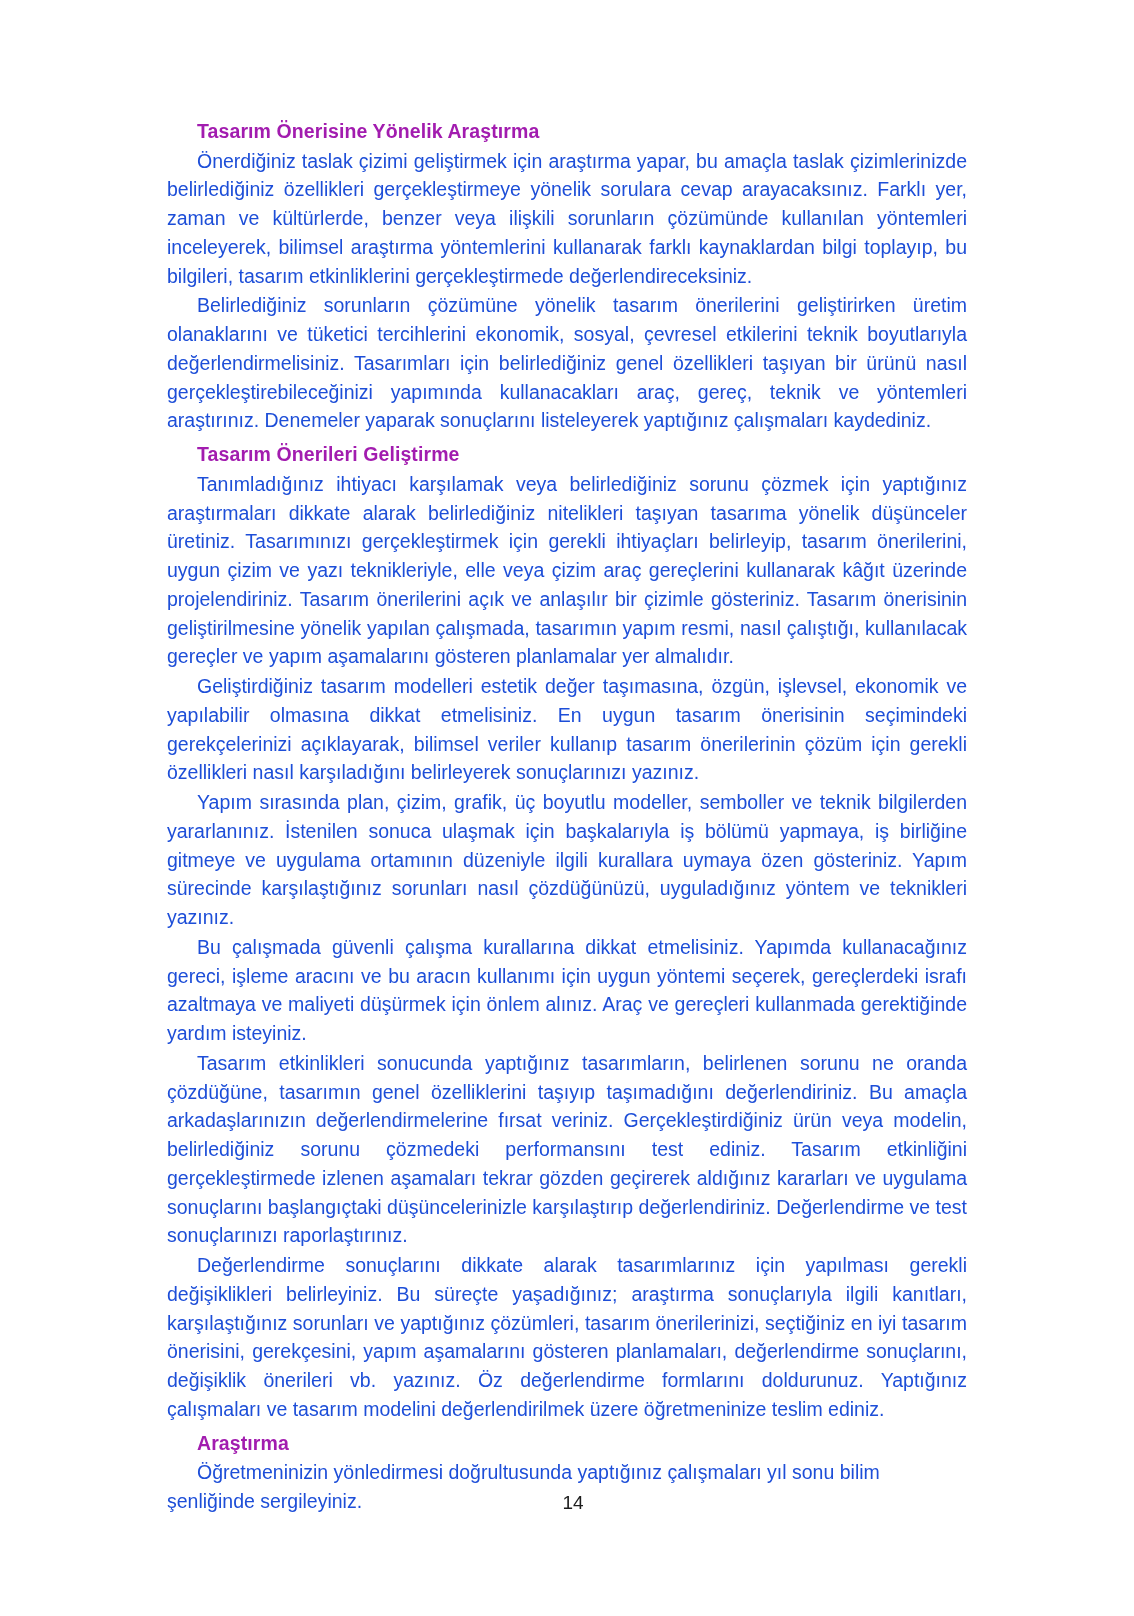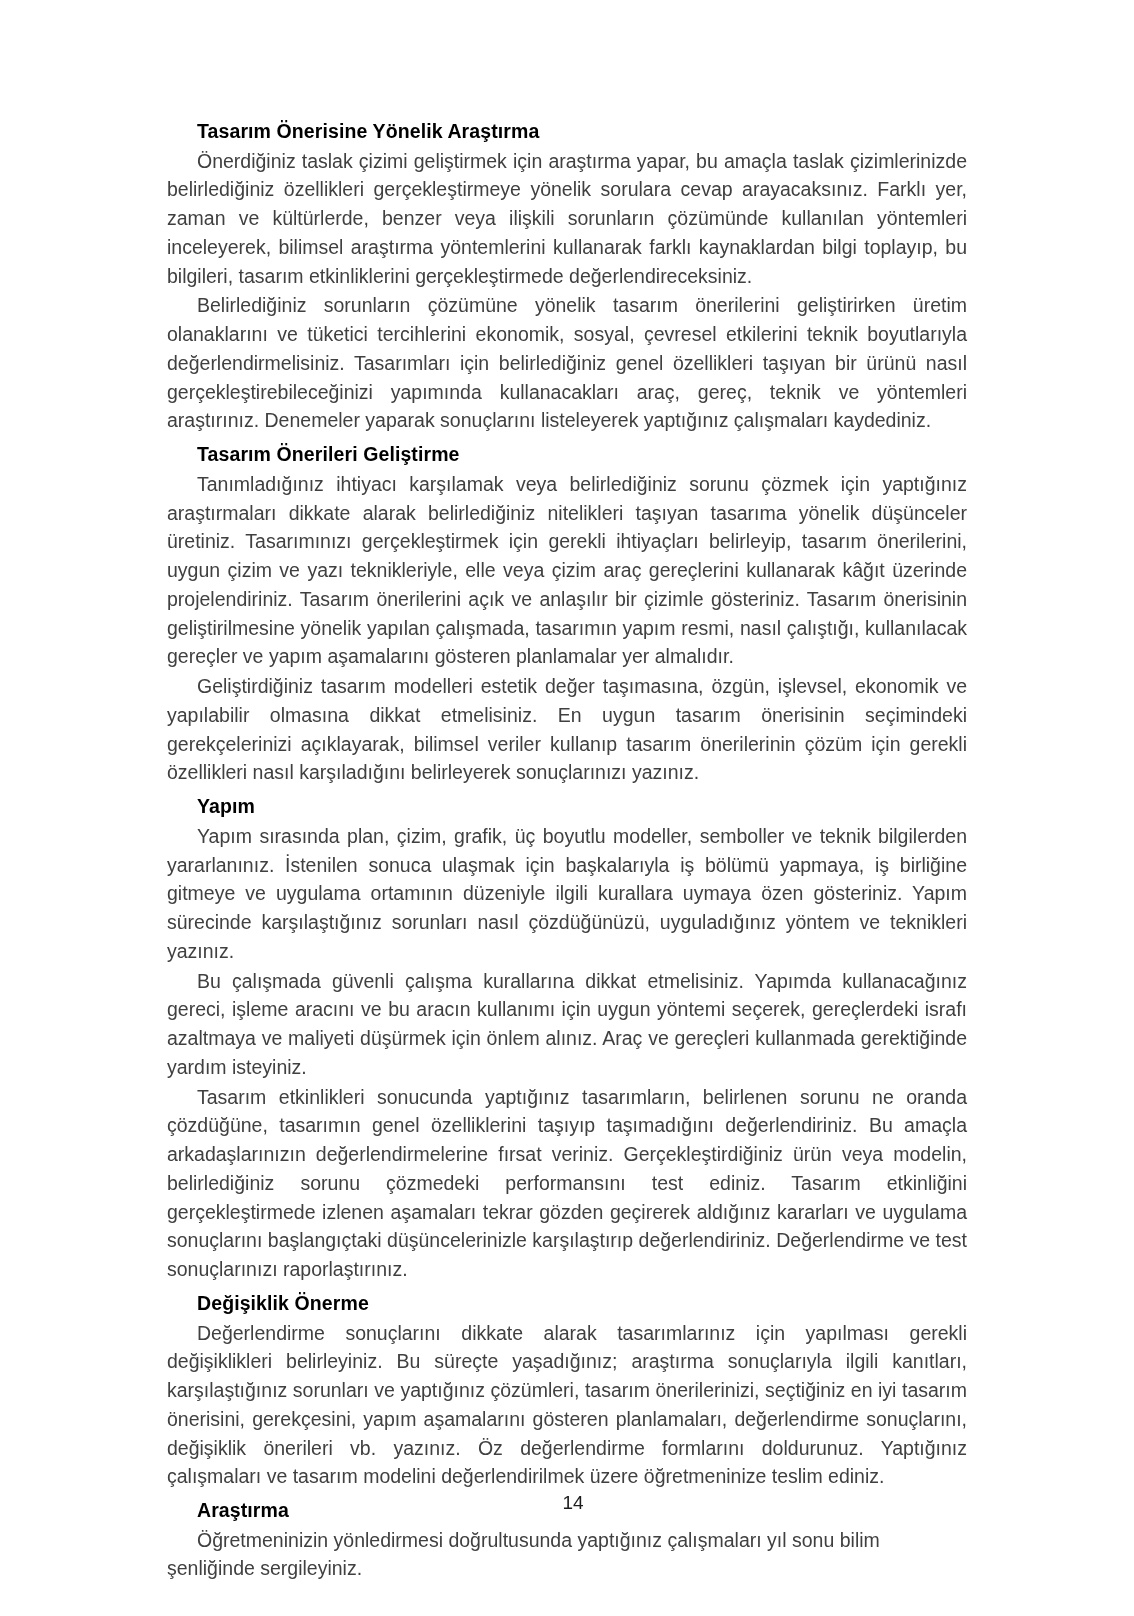--- a/index.html
+++ b/index.html
@@ -31,35 +31,35 @@
     width: 800px;
   }
 
   .heading {
     font-size: 19.5px;
     font-weight: bold;
     line-height: 1.42;
     margin: 0 0 1px 0;
     padding-left: 30px;
     letter-spacing: 0.1px;
-    color: #000000;
+    color: #a21caf;
   }
 
   .heading.spaced {
     margin-top: 6px;
   }
 
   .para {
     font-size: 19.5px;
     line-height: 1.475;
     margin: 0 0 1px 0;
     text-align: justify;
     text-justify: inter-word;
     text-indent: 30px;
-    color: #404040;
+    color: #1d4ed8;
     hyphens: manual;
     word-spacing: 0px;
   }
 
   .para.last-flush {
     text-align: left;
   }
 
   .page-number {
     position: absolute;
@@ -79,27 +79,25 @@
   <div class="content">
 
     <h2 class="heading">Tasarım Önerisine Yönelik Araştırma</h2>
     <p class="para">Önerdiğiniz taslak çizimi geliştirmek için araştırma yapar, bu amaçla taslak çizimlerinizde belirlediğiniz özellikleri gerçekleştirmeye yönelik sorulara cevap arayacaksınız. Farklı yer, zaman ve kültürlerde, benzer veya ilişkili sorunların çözümünde kullanılan yöntemleri inceleyerek, bilimsel araştırma yöntemlerini kullanarak farklı kaynaklardan bilgi toplayıp, bu bilgileri, tasarım etkinliklerini gerçekleştirmede değerlendireceksiniz.</p>
     <p class="para">Belirlediğiniz sorunların çözümüne yönelik tasarım önerilerini geliştirirken üretim olanaklarını ve tüketici tercihlerini ekonomik, sosyal, çevresel etkilerini teknik boyutlarıyla değerlendirmelisiniz. Tasarımları için belirlediğiniz genel özellikleri taşıyan bir ürünü nasıl gerçekleştirebileceğinizi yapımında kullanacakları araç, gereç, teknik ve yöntemleri araştırınız. Denemeler yaparak sonuçlarını listeleyerek yaptığınız çalışmaları kaydediniz.</p>
 
     <h2 class="heading spaced">Tasarım Önerileri Geliştirme</h2>
     <p class="para">Tanımladığınız ihtiyacı karşılamak veya belirlediğiniz sorunu çözmek için yaptığınız araştırmaları dikkate alarak belirlediğiniz nitelikleri taşıyan tasarıma yönelik düşünceler üretiniz. Tasarımınızı gerçekleştirmek için gerekli ihtiyaçları belirleyip, tasarım önerilerini, uygun çizim ve yazı teknikleriyle, elle veya çizim araç gereçlerini kullanarak kâğıt üzerinde projelendiriniz. Tasarım önerilerini açık ve anlaşılır bir çizimle gösteriniz. Tasarım önerisinin geliştirilmesine yönelik yapılan çalışmada, tasarımın yapım resmi, nasıl çalıştığı, kullanılacak gereçler ve yapım aşamalarını gösteren planlamalar yer almalıdır.</p>
     <p class="para">Geliştirdiğiniz tasarım modelleri estetik değer taşımasına, özgün, işlevsel, ekonomik ve yapılabilir olmasına dikkat etmelisiniz. En uygun tasarım önerisinin seçimindeki gerekçelerinizi açıklayarak, bilimsel veriler kullanıp tasarım önerilerinin çözüm için gerekli özellikleri nasıl karşıladığını belirleyerek sonuçlarınızı yazınız.</p>
 
-    <h2 class="heading spaced">Yapım</h2>
     <p class="para">Yapım sırasında plan, çizim, grafik, üç boyutlu modeller, semboller ve teknik bilgilerden yararlanınız. İstenilen sonuca ulaşmak için başkalarıyla iş bölümü yapmaya, iş birliğine gitmeye ve uygulama ortamının düzeniyle ilgili kurallara uymaya özen gösteriniz. Yapım sürecinde karşılaştığınız sorunları nasıl çözdüğünüzü, uyguladığınız yöntem ve teknikleri yazınız.</p>
     <p class="para">Bu çalışmada güvenli çalışma kurallarına dikkat etmelisiniz. Yapımda kullanacağınız gereci, işleme aracını ve bu aracın kullanımı için uygun yöntemi seçerek, gereçlerdeki israfı azaltmaya ve maliyeti düşürmek için önlem alınız. Araç ve gereçleri kullanmada gerektiğinde yardım isteyiniz.</p>
 
     <p class="para">Tasarım etkinlikleri sonucunda yaptığınız tasarımların, belirlenen sorunu ne oranda çözdüğüne, tasarımın genel özelliklerini taşıyıp taşımadığını değerlendiriniz. Bu amaçla arkadaşlarınızın değerlendirmelerine fırsat veriniz. Gerçekleştirdiğiniz ürün veya modelin, belirlediğiniz sorunu çözmedeki performansını test ediniz. Tasarım etkinliğini gerçekleştirmede izlenen aşamaları tekrar gözden geçirerek aldığınız kararları ve uygulama sonuçlarını başlangıçtaki düşüncelerinizle karşılaştırıp değerlendiriniz. Değerlendirme ve test sonuçlarınızı raporlaştırınız.</p>
 
-    <h2 class="heading spaced">Değişiklik Önerme</h2>
     <p class="para">Değerlendirme sonuçlarını dikkate alarak tasarımlarınız için yapılması gerekli değişiklikleri belirleyiniz. Bu süreçte yaşadığınız; araştırma sonuçlarıyla ilgili kanıtları, karşılaştığınız sorunları ve yaptığınız çözümleri, tasarım önerilerinizi, seçtiğiniz en iyi tasarım önerisini, gerekçesini, yapım aşamalarını gösteren planlamaları, değerlendirme sonuçlarını, değişiklik önerileri vb. yazınız. Öz değerlendirme formlarını doldurunuz. Yaptığınız çalışmaları ve tasarım modelini değerlendirilmek üzere öğretmeninize teslim ediniz.</p>
 
     <h2 class="heading spaced">Araştırma</h2>
     <p class="para last-flush">Öğretmeninizin yönledirmesi doğrultusunda yaptığınız çalışmaları yıl sonu bilim şenliğinde sergileyiniz.</p>
 
   </div>
 
   <div class="page-number">14</div>
 
 </div>

